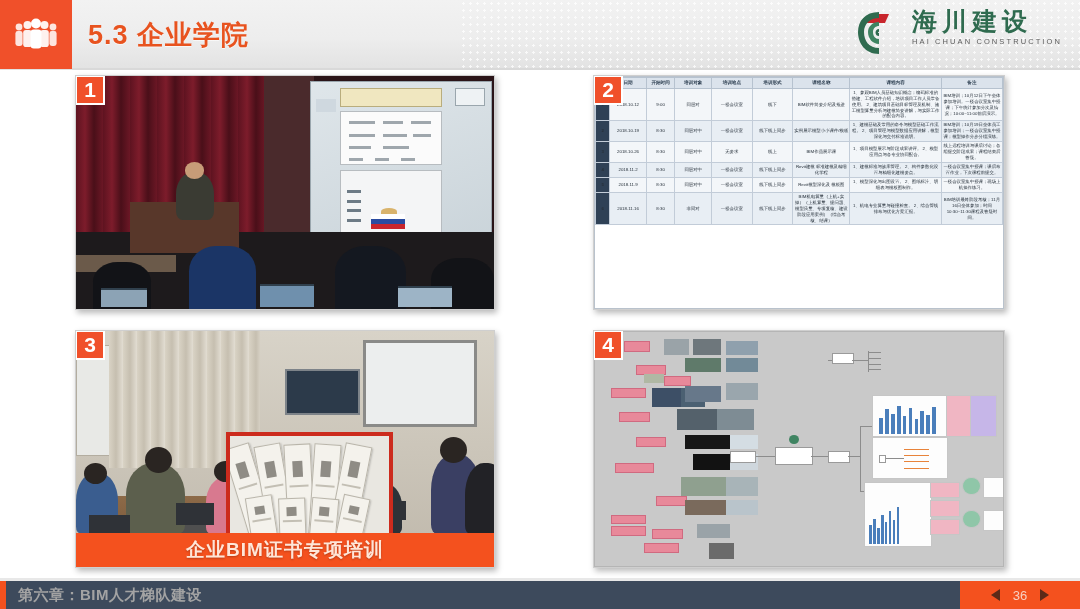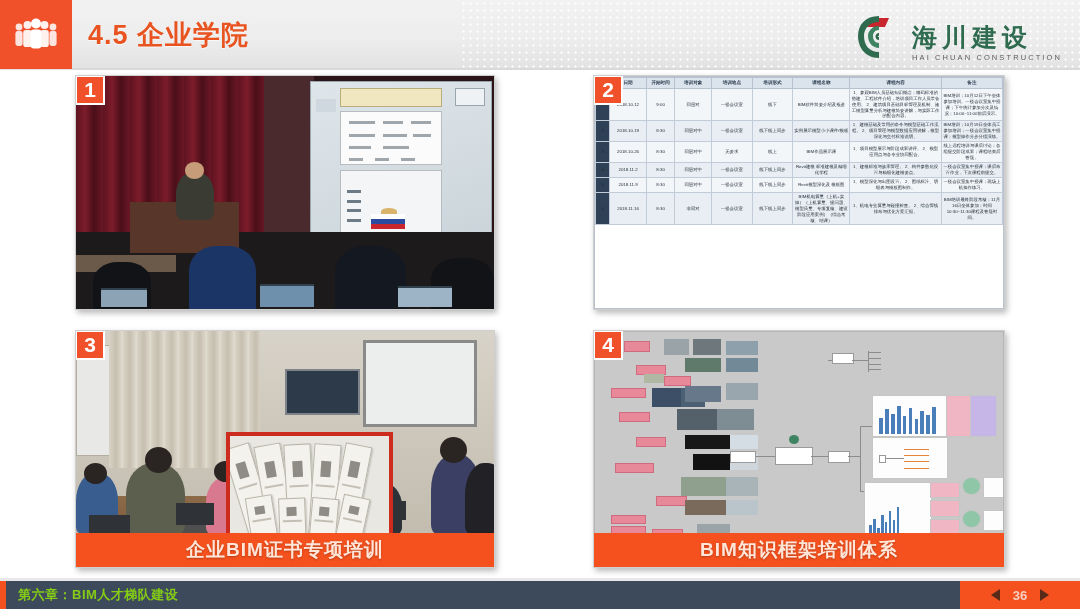--- a/index.html
+++ b/index.html
@@ -16,21 +16,21 @@
   .header-dots{position:absolute;right:0;top:0;width:620px;height:70px;
     background-image:radial-gradient(#ffffff 1px, rgba(255,255,255,0) 1.3px);
     background-size:7px 7px;opacity:.75;}
   .header-icon{position:absolute;left:0;top:0;width:72px;height:69px;background:#f0502a;
     display:flex;align-items:center;justify-content:center;}
   .header-title{position:absolute;left:88px;top:17px;font-size:27px;font-weight:bold;
     color:#e8531f;letter-spacing:1px;text-shadow:0 1px 0 rgba(255,255,255,.6);}
   .header-rule{position:absolute;left:72px;top:68px;width:1008px;height:2px;background:#d9d9d9;}
 
   
-  .logo{position:absolute;right:18px;top:8px;height:54px;display:flex;align-items:flex-end;gap:9px;}
+  .logo{position:absolute;right:18px;top:8px;height:54px;display:flex;align-items:flex-start;gap:9px;}
   .logo-mark{width:48px;height:50px;position:relative;}
   .logo-text{display:flex;flex-direction:column;justify-content:center;}
   .logo-cn{font-size:25px;font-weight:bold;color:#2f6b4f;letter-spacing:5px;line-height:1.05;}
   .logo-en{font-size:7.5px;color:#5d5d5d;letter-spacing:2.1px;margin-top:3px;}
 
   
   .panel{position:absolute;}
   .photo{position:absolute;left:0;top:0;right:0;bottom:0;overflow:hidden;
     border:1px solid #cfcfcf;box-sizing:border-box;}
   .badge{position:absolute;left:-1px;top:-1px;width:30px;height:30px;background:#f0502a;
@@ -111,27 +111,27 @@
   .mm .wbox{position:absolute;background:#fdfdfd;border:1px solid #c6c6c6;}
   .mm .line{position:absolute;background:#8c8c8c;height:1px;}
   .mm .vline{position:absolute;background:#8c8c8c;width:1px;}
   .mm .node{position:absolute;background:#ffffff;border:1px solid #9a9a9a;}
   .bar{position:absolute;bottom:2px;background:#4a7ebb;}
 
   
   .footer{position:absolute;left:0;bottom:0;width:1080px;height:28px;background:#3d4a5c;}
   .footer-accent{position:absolute;left:0;top:0;width:6px;height:28px;background:#f4511e;}
   .footer-text{position:absolute;left:18px;top:0;height:28px;display:flex;align-items:center;
-    color:#84cc16;font-size:13px;font-weight:bold;letter-spacing:.5px;}
+    color:#a3a3a3;font-size:15px;font-weight:bold;letter-spacing:.5px;}
   .pager{position:absolute;right:0;top:0;height:28px;width:120px;background:#f4511e;
     display:flex;align-items:center;justify-content:center;gap:13px;}
   .pager .tri{width:0;height:0;border-top:6px solid transparent;border-bottom:6px solid transparent;}
   .pager .prev{border-right:9px solid #5a2a18;}
   .pager .next{border-left:9px solid #5a2a18;}
-  .pager .num{color:#f7cfc2;font-size:13px;font-weight:bold;}
+  .pager .num{color:#f7cfc2;font-size:13px;font-weight:normal;}
   .footer-topline{position:absolute;left:0;bottom:28px;width:1080px;height:3px;background:#e8e8e8;}
 </style>
 </head>
 <body>
 
 <div class="slide">
 
   <div class="header">
     <div class="header-dots"></div>
 
@@ -145,21 +145,21 @@
           <circle cx="23" cy="5.5" r="5"></circle>
           <rect x="17.6" y="11.5" width="10.8" height="19" rx="3.2"></rect>
           <circle cx="31.5" cy="7" r="4" opacity=".92"></circle>
           <rect x="27.2" y="12" width="8.6" height="17" rx="2.8" opacity=".92"></rect>
           <circle cx="40" cy="9" r="3.4" opacity=".85"></circle>
           <rect x="36.4" y="13" width="7.2" height="15" rx="2.4" opacity=".85"></rect>
         </g>
       </svg>
     </div>
 
-    <div class="header-title">4.5 企业学院</div>
+    <div class="header-title">5.3 企业学院</div>
     <div class="header-rule"></div>
 
     <div class="logo">
       <div class="logo-mark">
         <svg width="48" height="50" viewBox="0 0 48 50">
           <path d="M14 6 L34 6 L30 15 L12 15 Z" fill="#c8252c"></path>
           <path d="M24 4 C10 4 3 13 3 24 C3 35 10 46 24 46 C24 46 24 40 24 40 C14 40 9 33 9 24 C9 16 15 10 24 10 Z" fill="#2f6b4f"></path>
           <path d="M24 14 C17 14 13 19 13 24 C13 31 18 36 24 36 L24 31 C20 31 18 28 18 24 C18 20 21 18 24 18 Z" fill="#3f8462"></path>
           <path d="M24 21 C21.5 21 20.5 23 20.5 24.5 C20.5 27 22 28 24 28 L24 25 C23.2 25 23 24.7 23 24.4 C23 24 23.4 23.8 24 23.8 Z" fill="#2f6b4f"></path>
         </svg>
@@ -497,21 +497,20 @@
         </div>
         <div class="wbox" style="left:82%;top:64%;width:7%;height:6%;background:#f0b6c3;"></div>
         <div class="wbox" style="left:82%;top:72%;width:7%;height:6%;background:#f0b6c3;"></div>
         <div class="wbox" style="left:82%;top:80%;width:7%;height:6%;background:#f0b6c3;"></div>
         <div class="wbox" style="left:90%;top:62%;width:4%;height:7%;background:#8fc6a8;border-radius:50%;"></div>
         <div class="wbox" style="left:90%;top:76%;width:4%;height:7%;background:#8fc6a8;border-radius:50%;"></div>
         <div class="wbox" style="left:95%;top:62%;width:5%;height:8%;"></div>
         <div class="wbox" style="left:95%;top:76%;width:5%;height:8%;"></div>
       </div>
       <div class="badge">4</div>
-      <div class="caption">BIM知识框架培训体系</div>
     </div>
   </div>
 
   <div class="footer-topline"></div>
   <div class="footer">
     <div class="footer-accent"></div>
     <div class="footer-text">第六章：BIM人才梯队建设</div>
     <div class="pager">
       <div class="tri prev"></div>
       <div class="num">36</div>

